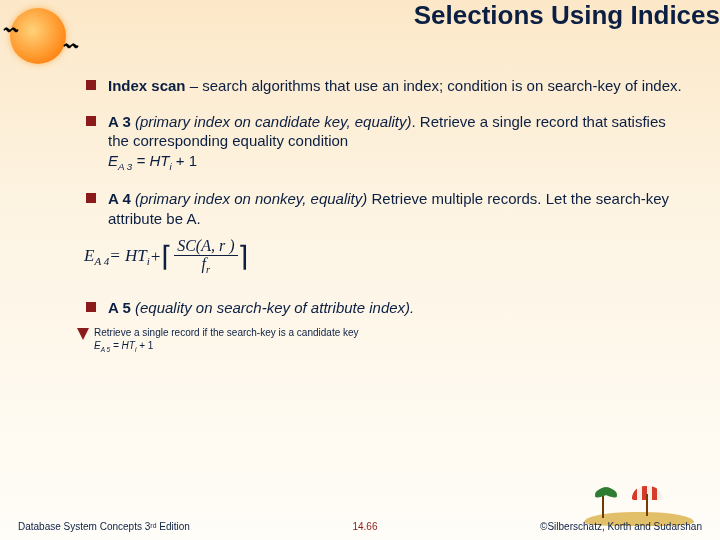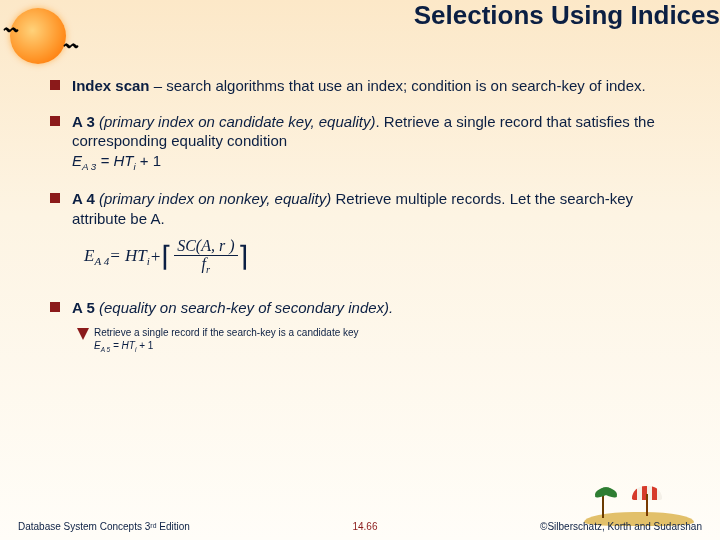--- a/index.html
+++ b/index.html
@@ -36,20 +36,21 @@
     position: absolute;
     top: 60px; left: 50px; right: 30px;
     color: #0b1f43;
     font-size: 15px;
     line-height: 1.3;
   }
   .bullet {
     position: relative;
     padding-left: 22px;
     margin-top: 16px;
+    margin-left: 36px;
   }
   .bullet::before {
     content: "";
     position: absolute;
     left: 0; top: 4px;
     width: 10px; height: 10px;
     background: #8b1a1a;
   }
   .diamond {
     position: relative;
@@ -181,21 +182,21 @@
     <span> + </span>
     <span class="ceil-l">⌈</span>
     <span class="frac">
       <span class="num">SC(A, r )</span>
       <span class="den"><span>f</span><sub>r</sub></span>
     </span>
     <span class="ceil-r">⌉</span>
   </div>
 
   <div class="bullet" style="margin-top:22px">
-    <b>A 5 </b><i>(equality on search-key of secondary index).</i>
+    <b>A 5 </b><i>(equality on search-key of attribute index).</i>
   </div>
 
   <div class="sub-indent">
     <div class="diamond">
       <span>Retrieve a single record if the search-key is a candidate key</span><br>
       <i>E</i><sub>A 5</sub><i> = HT</i><sub>i</sub><span> + 1</span>
     </div>
   </div>
 
 </div>

